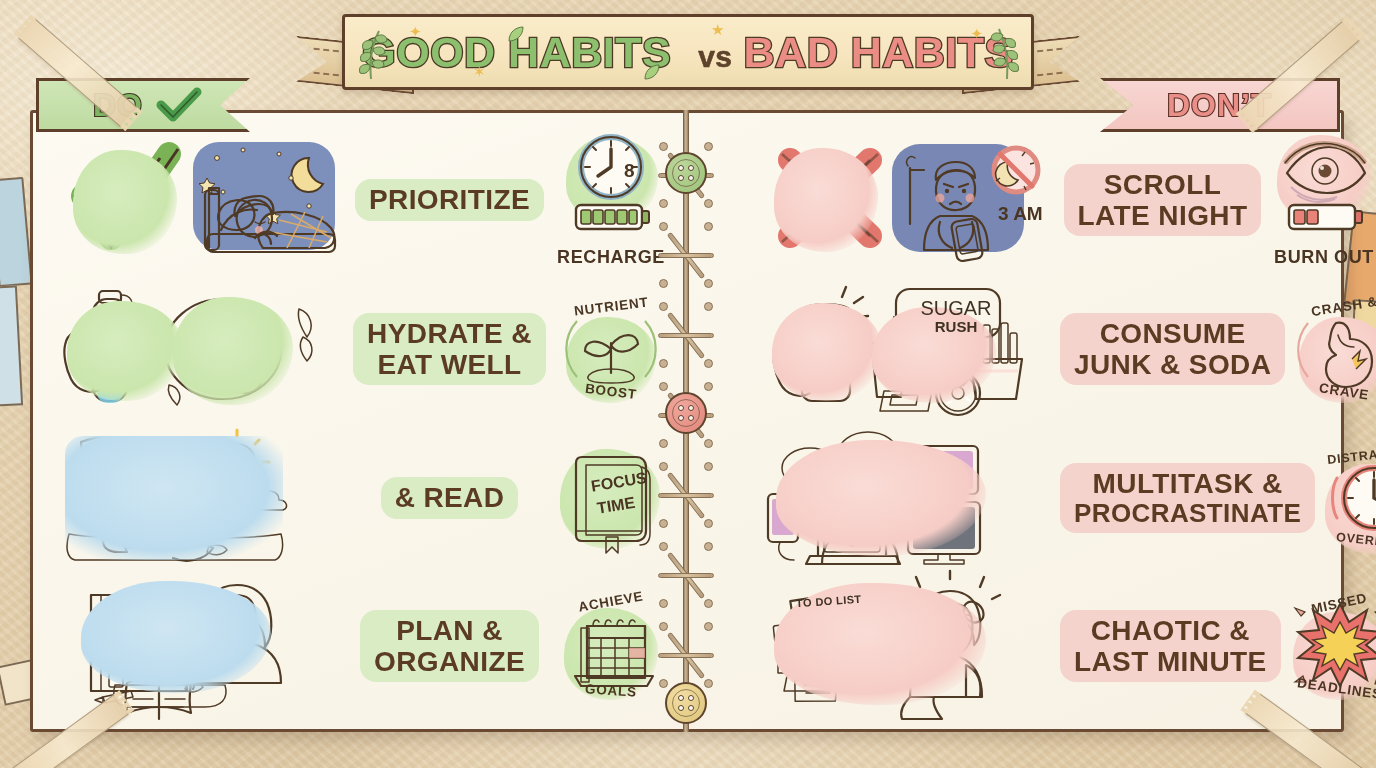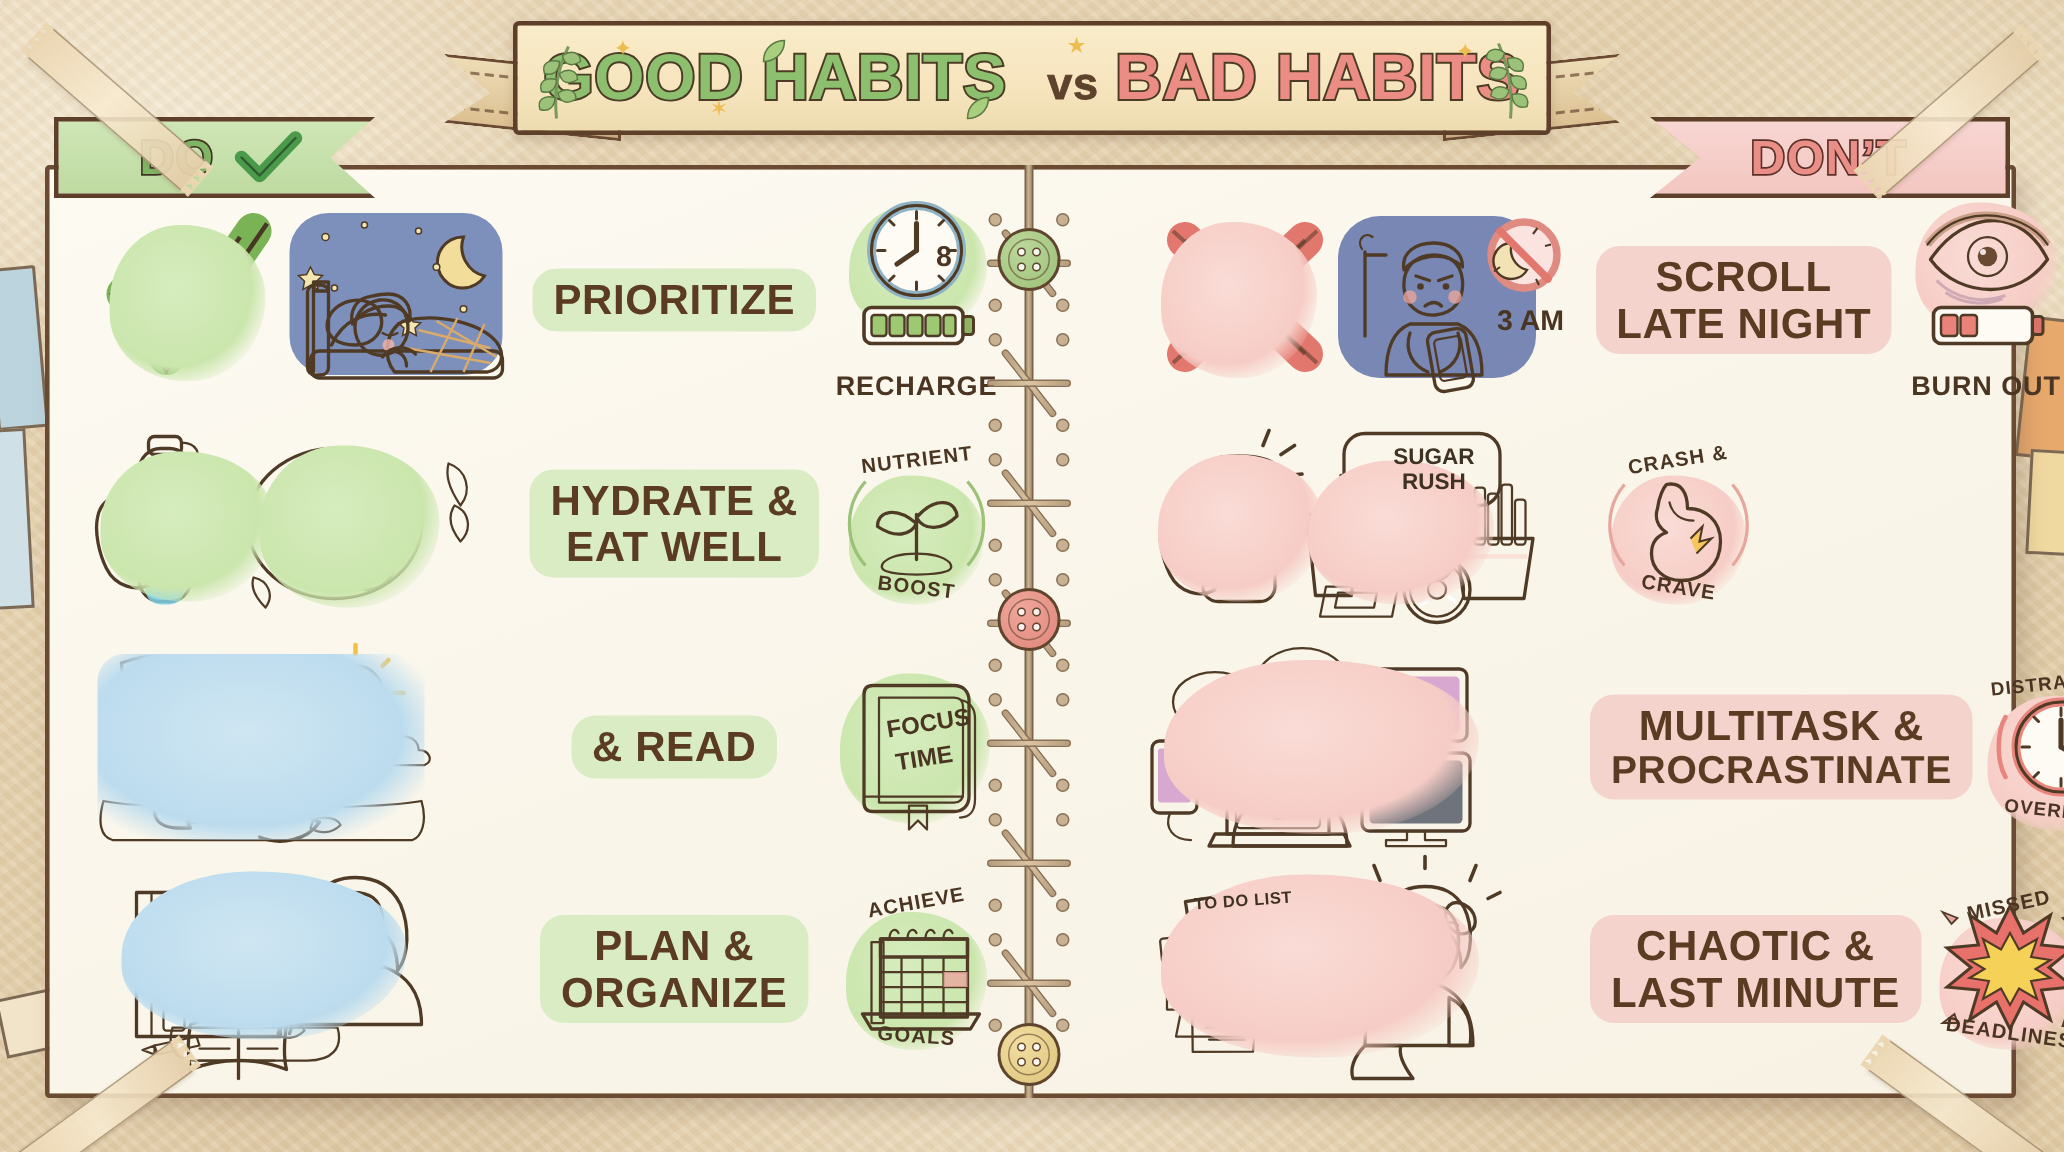--- a/index.html
+++ b/index.html
@@ -499,22 +499,28 @@
             <g>
               <path d="M124 108h48l-4 20h-48z" fill="#f3d79a" class="ink-thin"></path>
               <path d="M132 112h26l-2 10h-26z" fill="#b0765a" class="ink-thin"></path>
             </g>
           </g>
           <g>
             <path d="M150 6h76c8 0 14 6 14 14v20c0 8-6 14-14 14h-54l-14 14 2-14h-10c-8 0-14-6-14-14V20c0-8 6-14 14-14z" fill="#fdfaf2" class="ink"></path>
           </g>
         </svg>
         <div style="position:absolute;left:152px;top:14px;width:88px;text-align:center;line-height:1.1;">
-          <div style="font-size:15px;font-weight:700;color:#3f3223;">SUGAR</div>
+          <div style="font-size:20px;font-weight:400;color:#3f3223;">SUGAR</div>
           <div style="font-size:15px;font-weight:700;color:#3f3223;">RUSH</div>
+        </div>
+      </div>
+      <div class="phrase">
+        <div class="phrase-inner hl-pink">
+          <div class="phrase-text">CONSUME</div>
+          <div class="phrase-text">JUNK &amp; SODA</div>
         </div>
       </div>
       <div class="badge-col">
         <div class="blob blob-pink" style="left:14px;top:16px;width:90px;height:86px;"></div>
         <div class="arc-caption arc-top" style="transform:rotate(-9deg);">CRASH &amp;</div>
         <svg width="104" height="96" viewBox="0 0 104 96" style="position:relative;">
           <path d="M16 22a42 42 0 0 0 0 54" fill="none" stroke="#e8a79e" stroke-width="2.2"></path>
           <path d="M88 22a42 42 0 0 1 0 54" fill="none" stroke="#e8a79e" stroke-width="2.2"></path>
           <g>
             <path d="M44 22c10-2 14 6 14 16 12 0 22 8 22 22 0 16-12 26-26 26-12 0-20-8-20-18 0-8 4-12 10-14-6-4-8-10-6-16 1-8 4-14 6-16z" fill="#f0b9c0" class="ink"></path>

